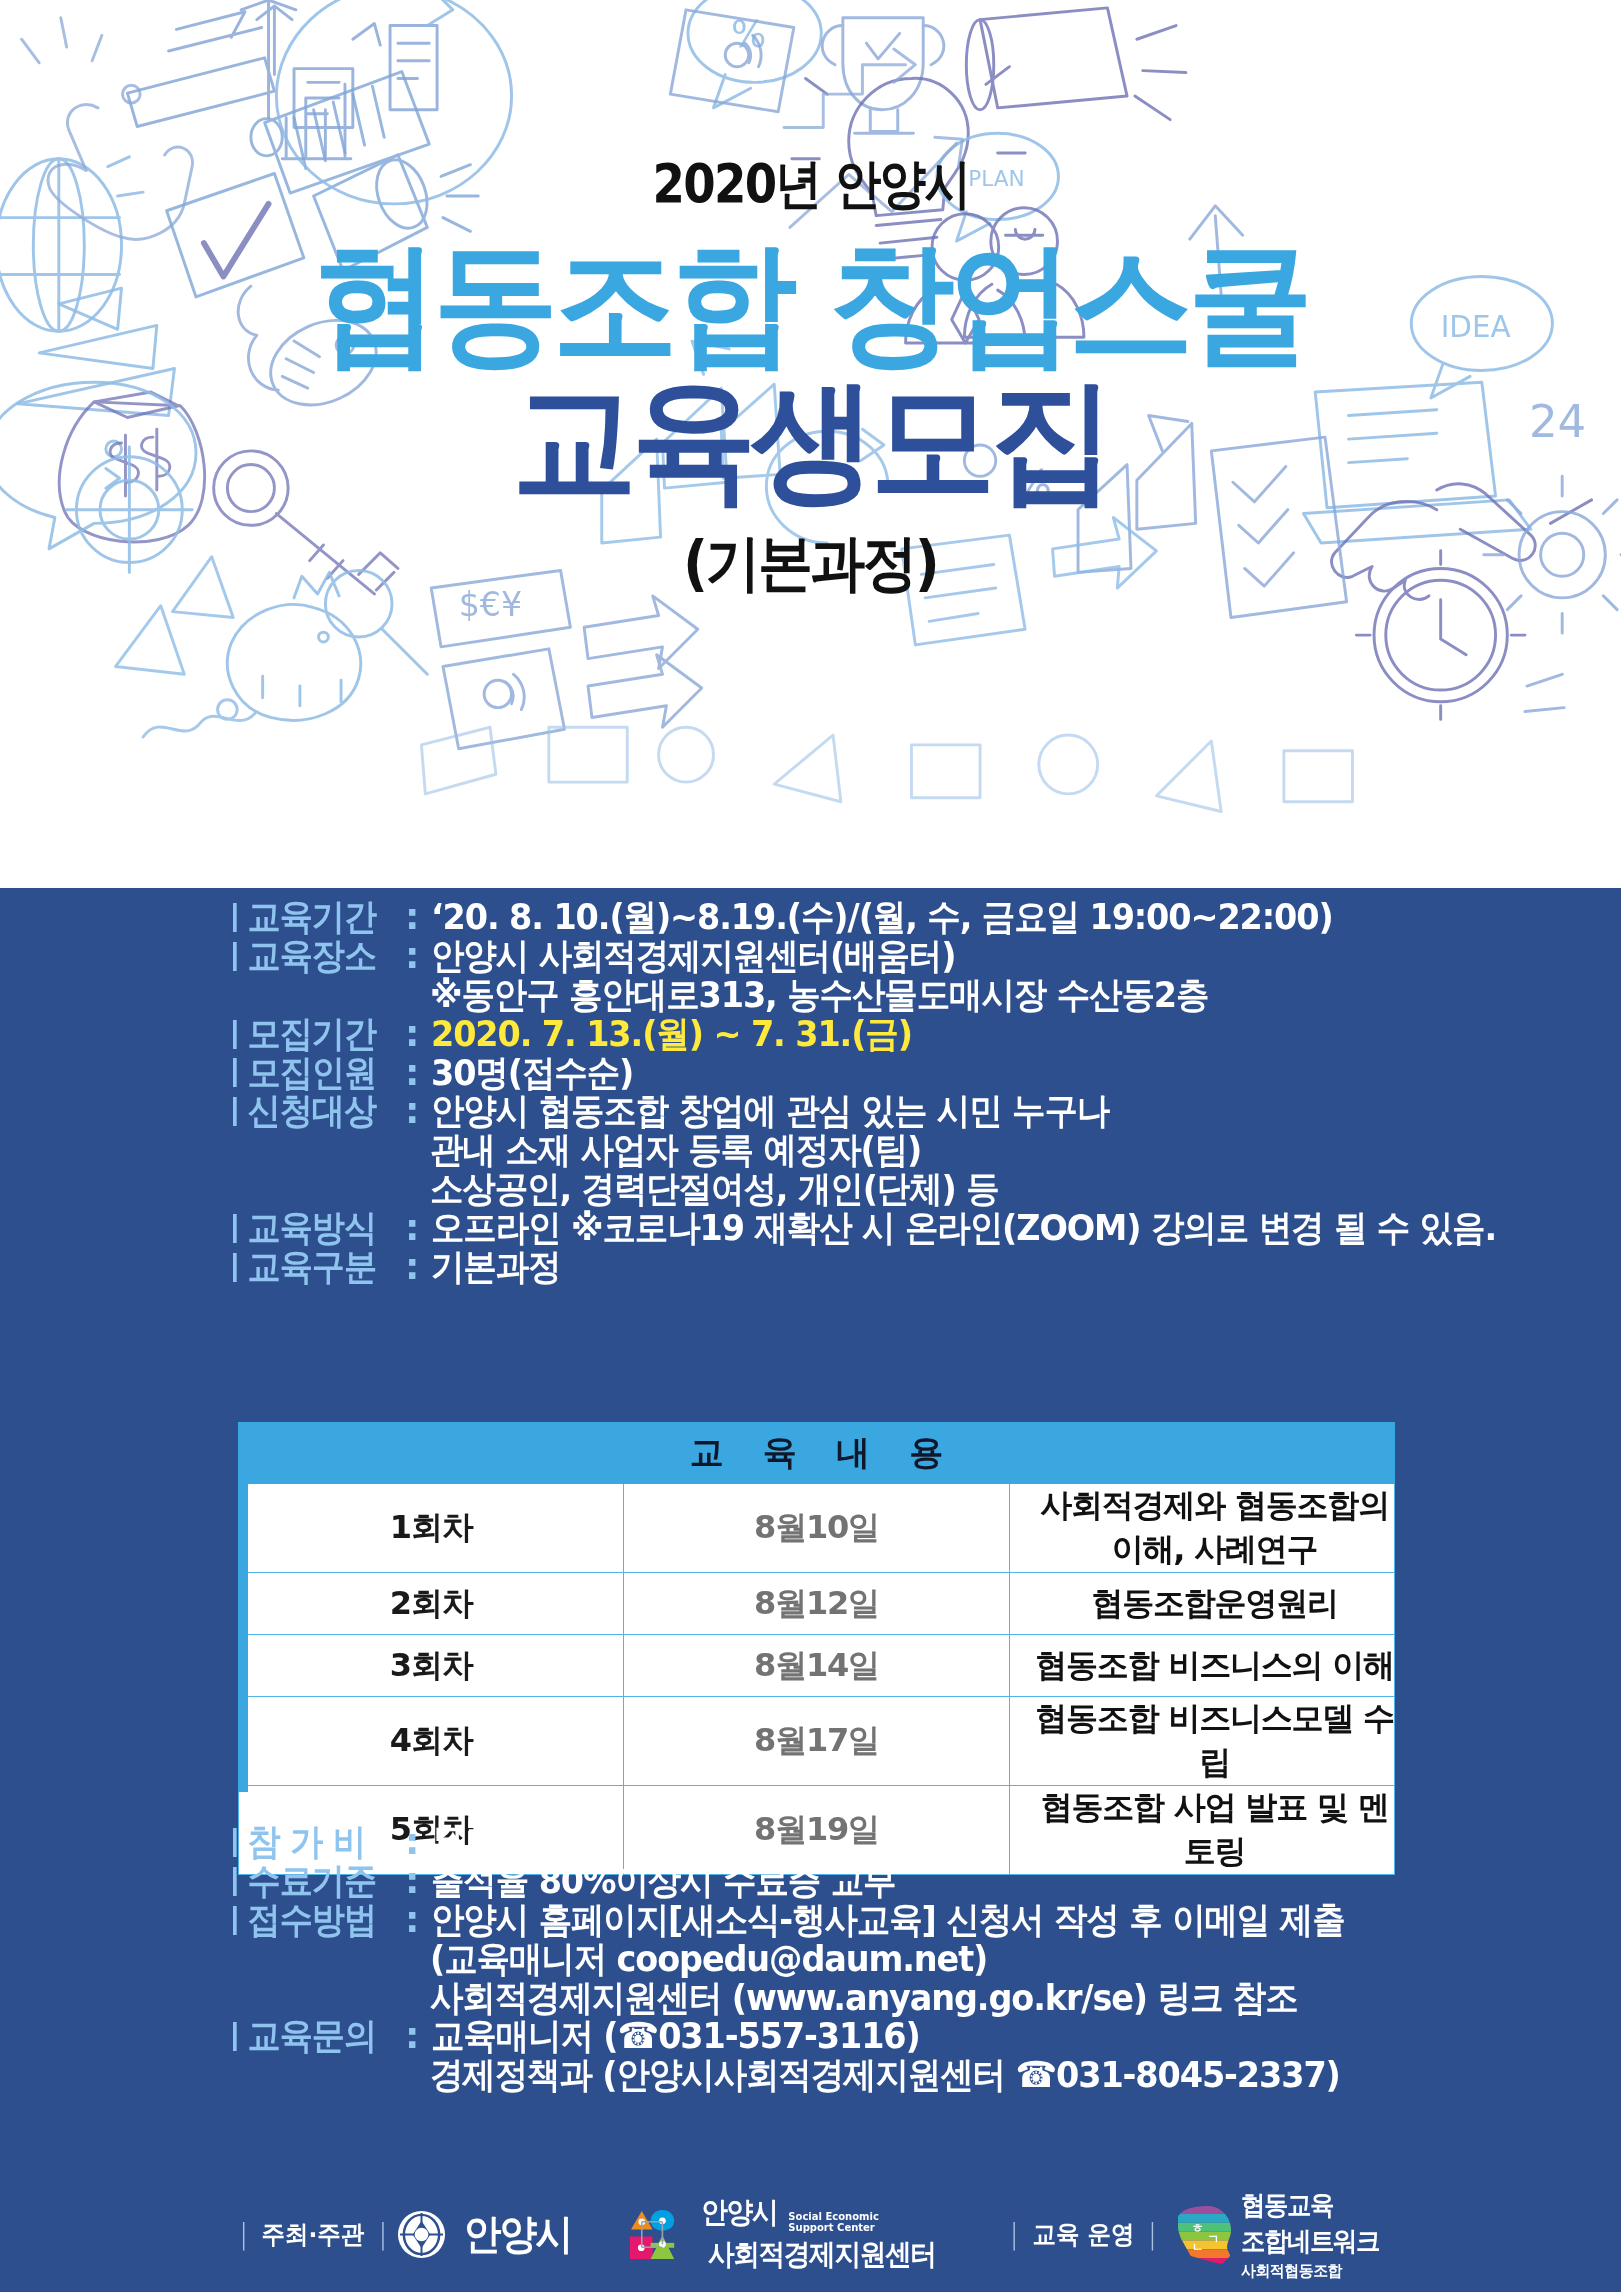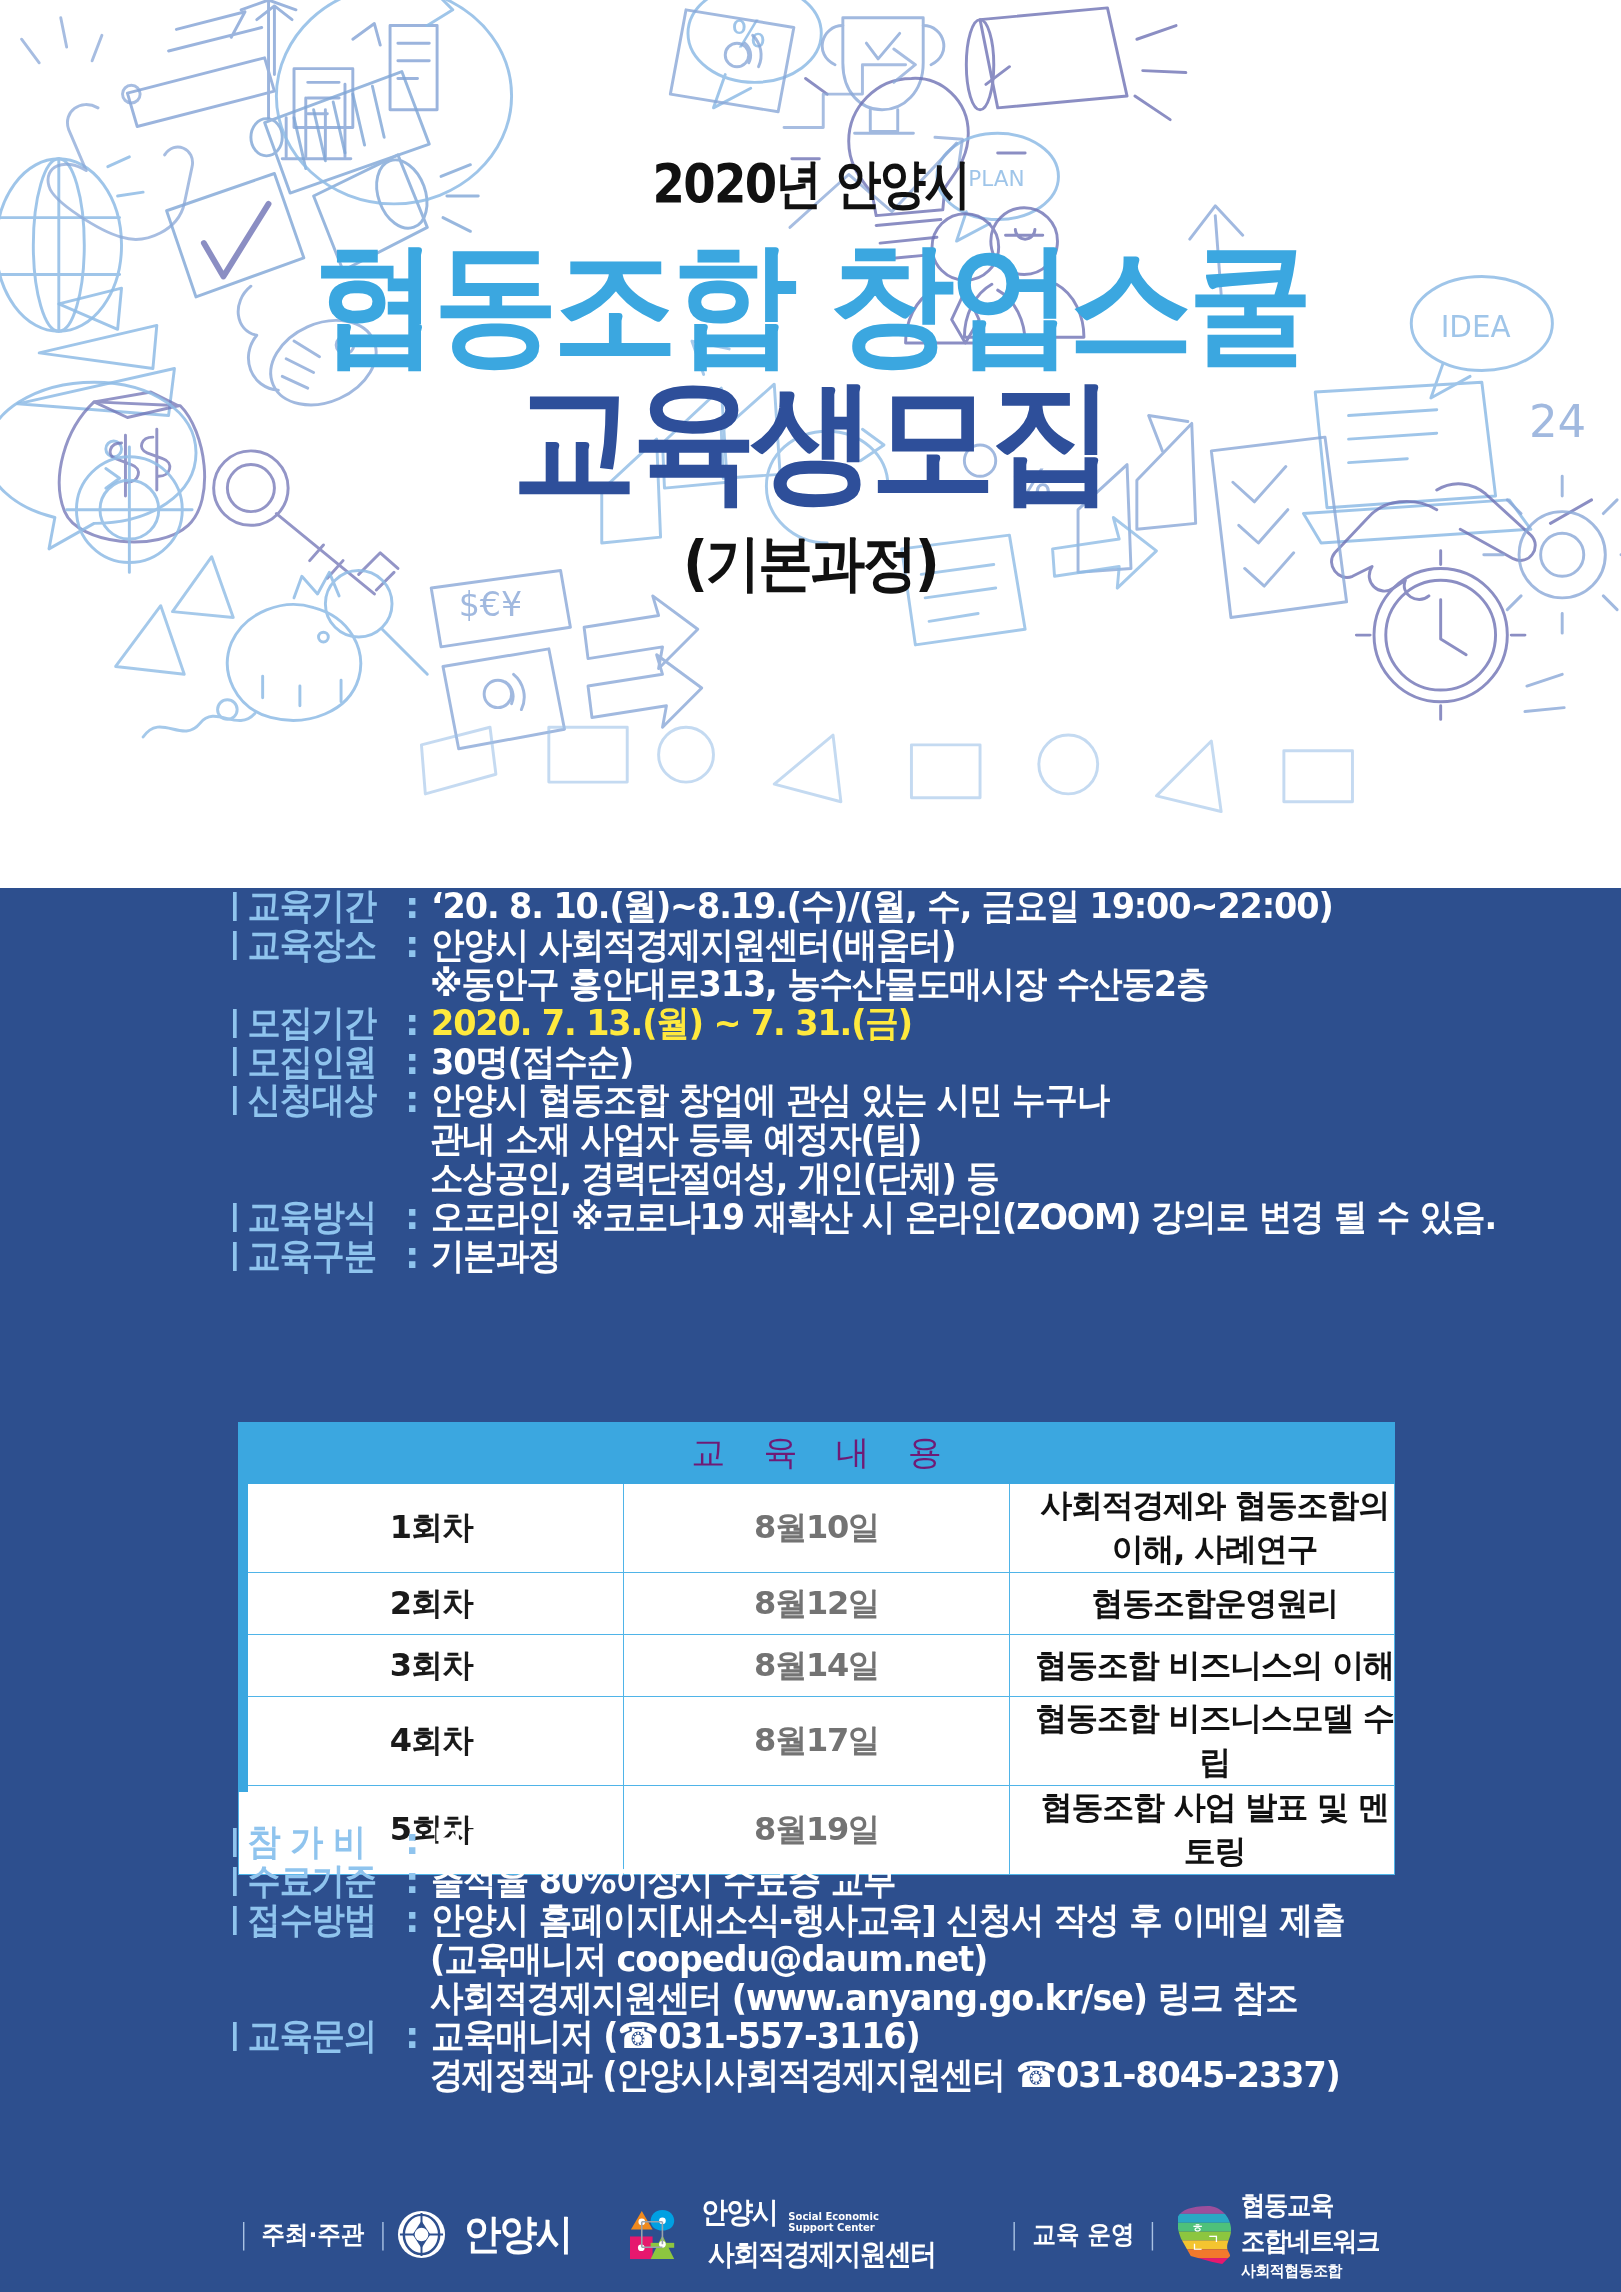--- a/index.html
+++ b/index.html
@@ -43,21 +43,21 @@
     margin-top:23.5px; line-height:1;
   }
 
   
   .body-blue {
     position:absolute; left:0; top:888px; width:1621px; height:1405px;
     background:#2d4f8e;
   }
 
   
-  .info-list { position:absolute; left:233px; top:0; width:1274px; }
+  .info-list { position:absolute; left:233px; top:11px; width:1274px; }
   .info-row { display:flex; align-items:flex-start; line-height:1.0; margin-bottom:2.9px; }
   .info-label {
     color:#8fc4ee; font-size:36px; font-weight:700;
     letter-spacing:-1px; transform:scaleX(.92); transform-origin:left center;
     width:172px; flex:0 0 172px; white-space:nowrap;
   }
   .info-colon { color:#8fc4ee; font-size:36px; font-weight:700; width:25.5px; flex:0 0 25.5px; }
   .info-value {
     color:#ffffff; font-size:36px; font-weight:700;
     letter-spacing:-1.2px; transform:scaleX(.93); transform-origin:left center;
@@ -69,21 +69,21 @@
     letter-spacing:-1.2px; transform:scaleX(.93); transform-origin:left center;
     margin-left:197px; white-space:nowrap; line-height:1.0; margin-bottom:2.9px;
   }
   .bar { display:inline-block; width:3.9px; height:29px; background:#8fc4ee;
          margin-right:11.8px; vertical-align:-2.9px; }
 
   
   .tbl-wrap { position:absolute; left:238px; top:534px; width:1157px; }
   table.curriculum { border-collapse:collapse; width:100%; table-layout:fixed; }
   table.curriculum th.hdr {
-    background:#3ba7e0; color:#701a75; font-size:34px; font-weight:400;
+    background:#3ba7e0; color:#0f172a; font-size:34px; font-weight:700;
     letter-spacing:13.7px; text-indent:13.7px; height:61px; text-align:center;
     border:1px solid #3ba7e0;
   }
   table.curriculum td {
     height:62px; background:#ffffff; font-size:32px; font-weight:700;
     border:1px solid #4fb4e8; letter-spacing:-1.2px;
   }
   table.curriculum td.c-no {
     width:147px; text-align:center; color:#1a1a1a; background:#ffffff;
   }

